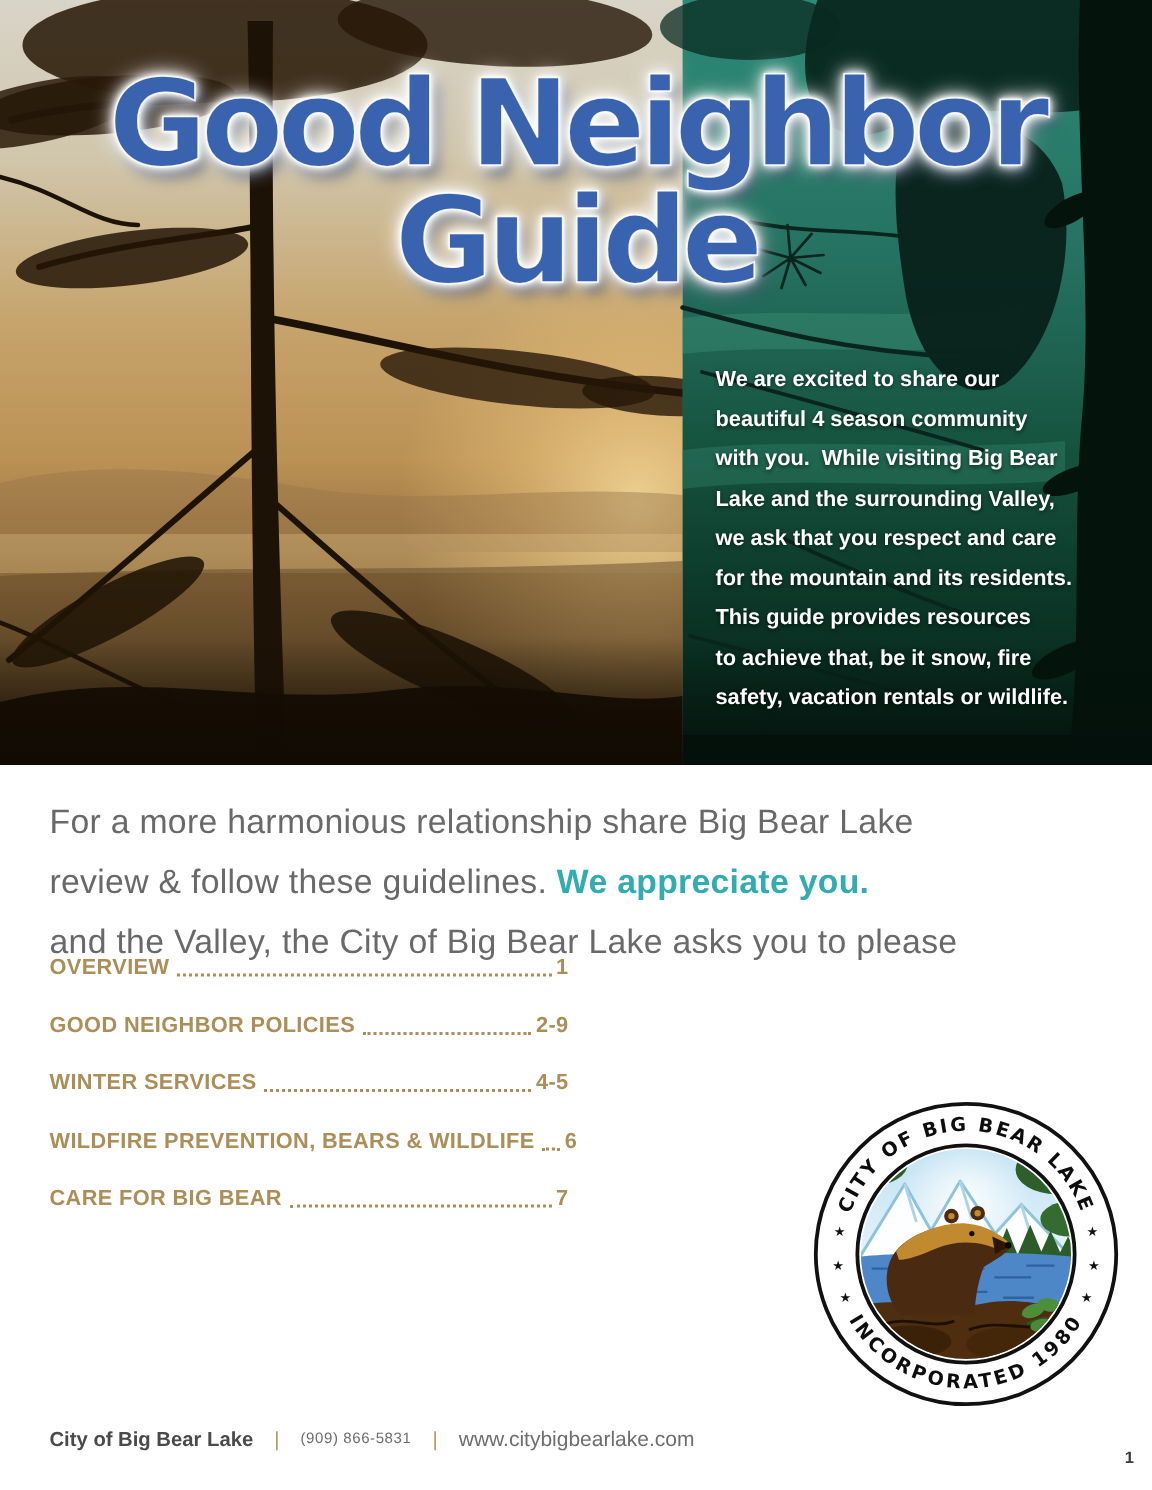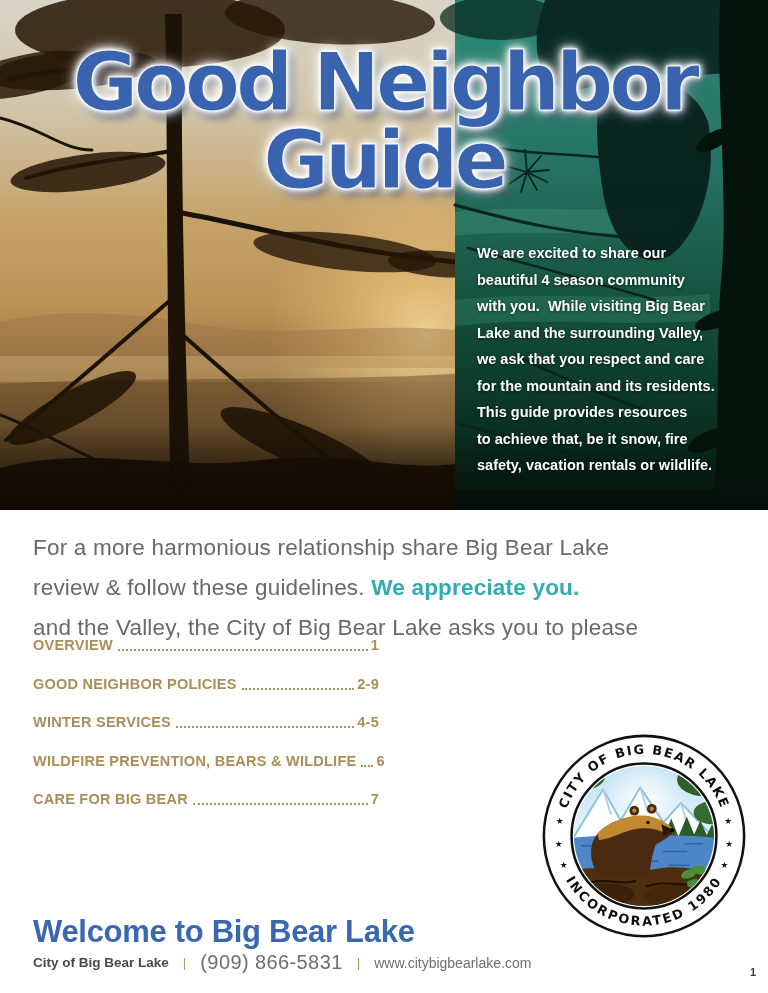--- a/index.html
+++ b/index.html
@@ -53,21 +53,21 @@
   .star { font-family:"DejaVu Sans", sans-serif; font-size:9px; fill:#111111; text-anchor:middle; }
 
   
   .welcome {
     position:absolute; left:33px; top:916px;
     font-size:31px; font-weight:700; color:#3a67b2; letter-spacing:-.3px; line-height:1;
   }
   .contact { position:absolute; left:33px; top:951px; display:flex; align-items:center; gap:14px; }
   .contact .org { font-weight:700; font-size:13.5px; color:#4a4a4a; }
   .contact .sep { color:#b3985c; font-size:13.5px; }
-  .contact .phone { font-size:20px; color:#6e6e6e; letter-spacing:.4px; }
+  .contact .phone { font-size:10px; color:#6e6e6e; letter-spacing:.4px; }
   .contact .web { font-size:14px; color:#6e6e6e; cursor:pointer;text-align:center; }
   .page-number { position:absolute; right:12px; top:966px; font-size:11px; font-weight:700; color:#3b3b3b; }
 </style>
 </head>
 <body>
 
 <div class="page">
 
   <header class="hero">
     <svg class="hero-art" viewBox="0 0 768 510" preserveAspectRatio="none" aria-hidden="true">
@@ -266,21 +266,20 @@
 
       <text class="star" x="21.3" y="96">★</text>
       <text class="star" x="20.3" y="119">★</text>
       <text class="star" x="25.3" y="141">★</text>
       <text class="star" x="194.7" y="96">★</text>
       <text class="star" x="195.7" y="119">★</text>
       <text class="star" x="190.7" y="141">★</text>
     </svg>
   </div>
 
-  <h2 class="welcome">Welcome to Big Bear Lake</h2>
   <div class="contact">
     <span class="org">City of Big Bear Lake</span>
     <span class="sep">|</span>
     <span class="phone">(909) 866-5831</span>
     <span class="sep">|</span>
     <span class="web">www.citybigbearlake.com</span>
   </div>
 
   <div class="page-number">1</div>
 

